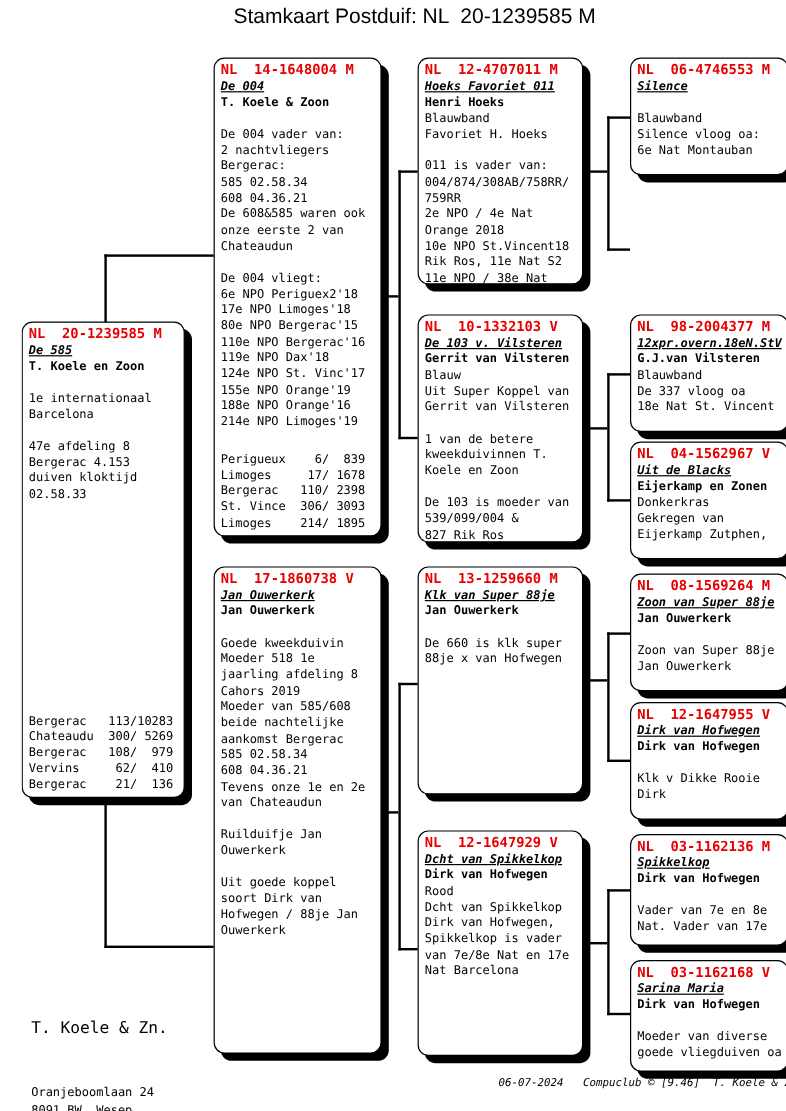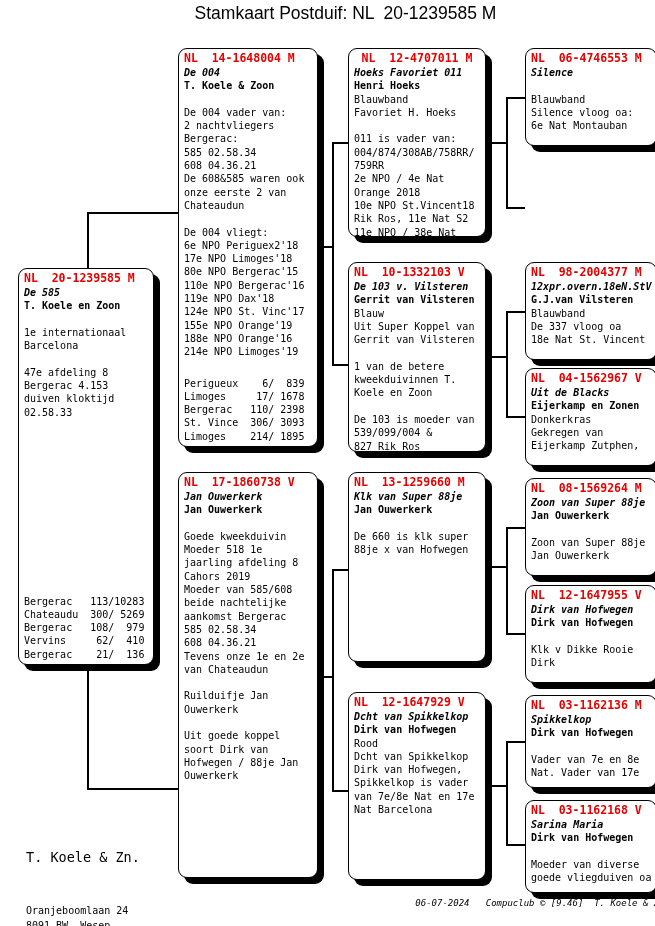--- a/index.html
+++ b/index.html
@@ -5,21 +5,21 @@
   html,body{margin:0;padding:0;background:#fff;}
   #card{position:relative;width:655px;height:926px;background:#ffffff;overflow:hidden;
         font-family:"DejaVu Sans Mono", monospace;margin-left:18px;}
   #title{position:absolute;left:0;top:3px;width:655px;text-align:center;
          font-family:"Liberation Sans", sans-serif;font-size:17.5px;color:#000;white-space:pre;}
   .box{position:absolute;box-sizing:border-box;background:#fff;border:1.5px solid #000;
        border-radius:9px;box-shadow:6px 6px 0 #000;padding:3px 5px;overflow:hidden;
        display:flex;flex-direction:column;
        font-size:10px;line-height:13.3px;white-space:pre;color:#000;}
   .ring{font-weight:bold;font-size:11.5px;color:#e60000;min-height:14px;}
-  .pname{font-weight:bold;font-style:italic;min-height:13.3px;}
+  .pname{font-weight:bold;font-style:italic;min-height:13.3px;text-decoration:underline;}
   .owner{font-weight:bold;min-height:13.3px;}
   .body{}
   .results{margin-top:auto;}
   .cline{position:absolute;background:#000;}
   #loft{position:absolute;left:8px;top:811px;white-space:pre;}
   #loft .loftname{font-weight:normal;font-size:13.5px;line-height:17px;}
   #loft .address{font-size:10px;line-height:14.6px;}
   #credit{position:absolute;right:3px;top:898px;font-size:9px;font-style:italic;white-space:pre;color:#000;}
 </style>
 </head>
@@ -134,21 +134,21 @@
 Ruilduifje Jan
 Ouwerkerk
 
 Uit goede koppel
 soort Dirk van
 Hofwegen / 88je Jan
 Ouwerkerk</div>
   </div>
 
   <div class="box" style="left:330px;top:48px;width:138px;height:189px">
-    <div class="ring" style="color: rgb(230, 0, 0); text-align: center;">NL  12-4707011 M</div>
+    <div class="ring" style="color: rgb(230, 0, 0);">NL  12-4707011 M</div>
     <div class="pname">Hoeks Favoriet 011</div>
     <div class="owner">Henri Hoeks</div>
     <div class="body">Blauwband
 Favoriet H. Hoeks
 
 011 is vader van:
 004/874/308AB/758RR/
 759RR
 2e NPO / 4e Nat
 Orange 2018

